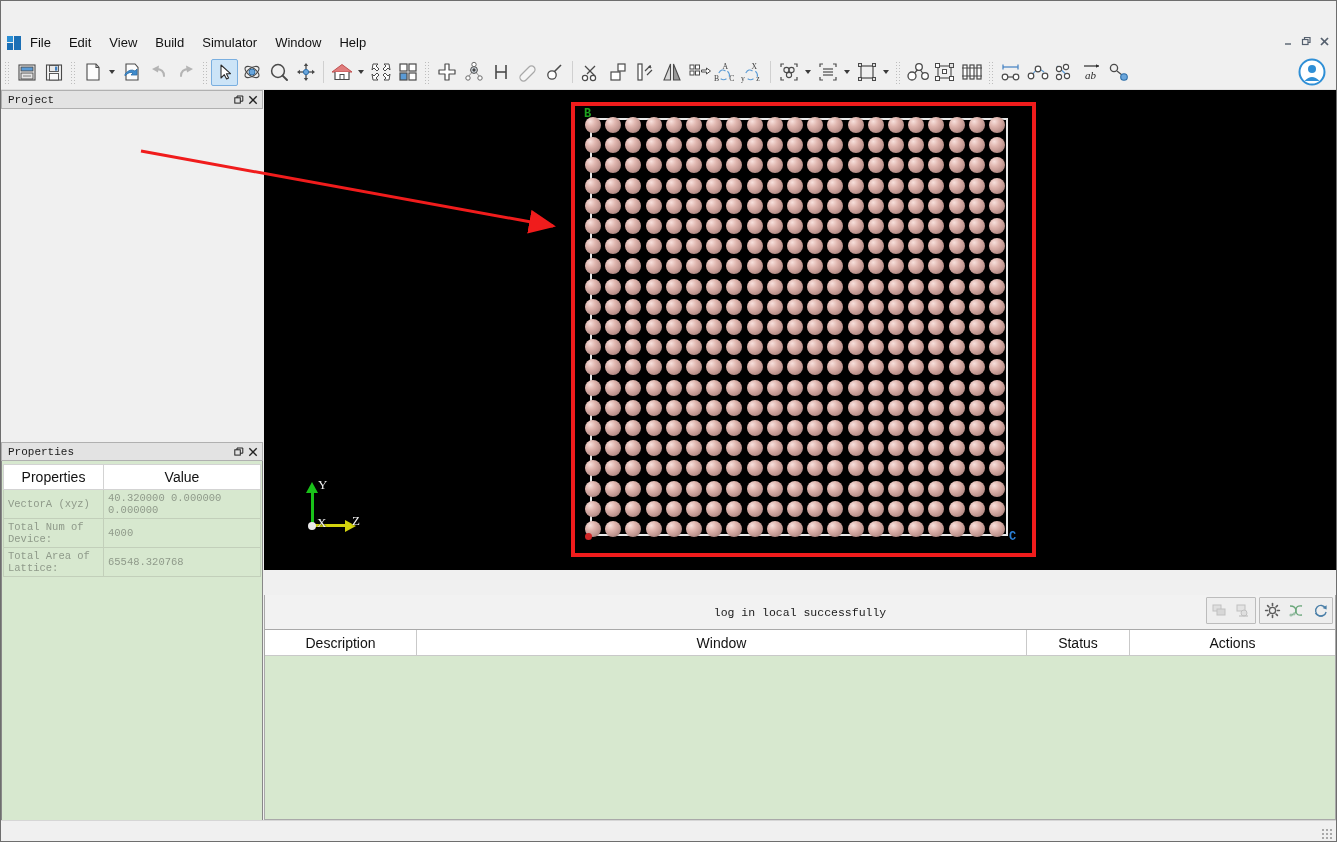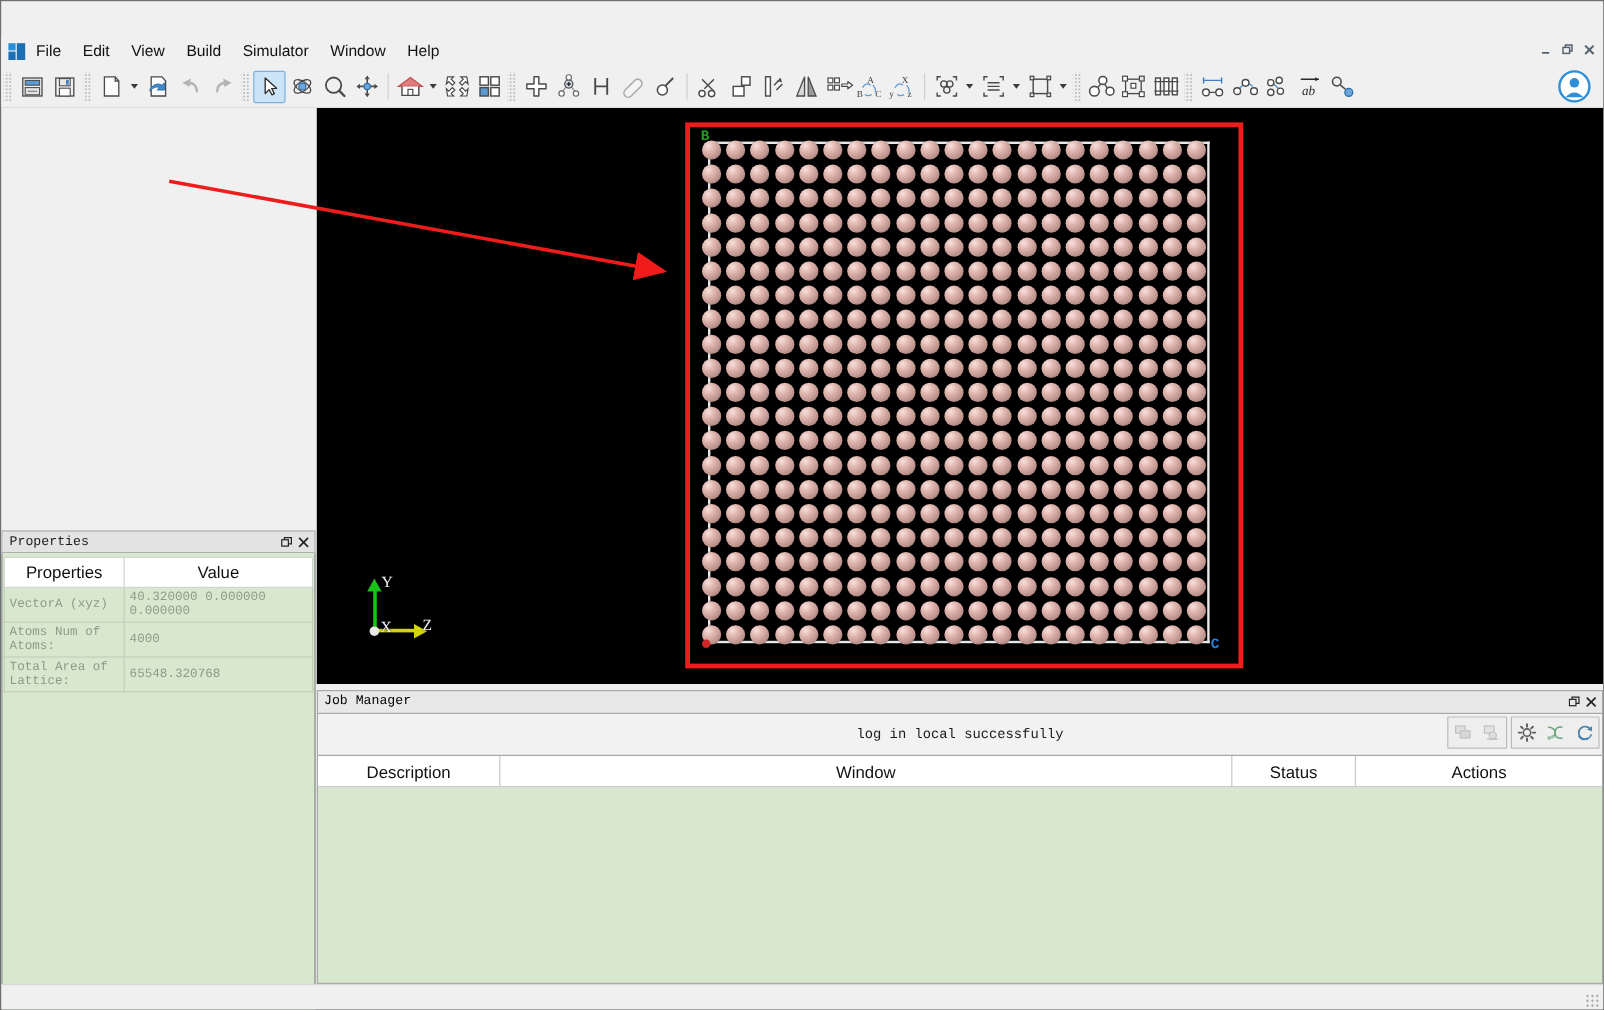--- a/index.html
+++ b/index.html
@@ -507,20 +507,35 @@
       <svg width="28" height="28" viewBox="0 0 28 28">
         <circle cx="14" cy="14" r="12.5" fill="#fff" stroke="#2f8fd6" stroke-width="2"></circle>
         <circle cx="14" cy="11" r="4" fill="#2f8fd6"></circle>
         <path d="M6.5 23 q7.5 -8 15 0z" fill="#2f8fd6"></path>
       </svg>
     </div>
   </div>
 
   <div class="left-col">
 
+    <div class="panel-head">
+      <div class="ttl">Project</div>
+      <div class="ph-btn">
+        <svg width="10" height="10" viewBox="0 0 10 10">
+            <rect x=".8" y="2.8" width="5.5" height="5.3" fill="none" stroke="#222" stroke-width="1"></rect>
+            <polyline points="3,2.8 3,1 8.8,1 8.8,6.2 6.3,6.2" fill="none" stroke="#222" stroke-width="1"></polyline>
+          </svg>
+      </div>
+      <div class="ph-btn">
+        <svg width="10" height="10" viewBox="0 0 10 10">
+            <line x1="1.3" y1="1.3" x2="8.7" y2="8.7" stroke="#222" stroke-width="1.4"></line>
+            <line x1="8.7" y1="1.3" x2="1.3" y2="8.7" stroke="#222" stroke-width="1.4"></line>
+          </svg>
+      </div>
+    </div>
 
 
     <div class="panel-head props-head">
       <div class="ttl">Properties</div>
       <div class="ph-btn">
         <svg width="10" height="10" viewBox="0 0 10 10">
             <rect x=".8" y="2.8" width="5.5" height="5.3" fill="none" stroke="#222" stroke-width="1"></rect>
             <polyline points="3,2.8 3,1 8.8,1 8.8,6.2 6.3,6.2" fill="none" stroke="#222" stroke-width="1"></polyline>
           </svg>
       </div>
@@ -539,21 +554,21 @@
             <th class="c1">Properties</th>
             <th>Value</th>
           </tr>
         </thead>
         <tbody>
           <tr>
             <td class="c1">VectorA (xyz)</td>
             <td class="val">40.320000  0.000000 0.000000</td>
           </tr>
           <tr>
-            <td class="c1">Atoms Num of Atoms:</td>
+            <td class="c1">Total Num of Device:</td>
             <td class="val">4000</td>
           </tr>
           <tr>
             <td class="c1">Total Area of Lattice:</td>
             <td class="val">65548.320768</td>
           </tr>
         </tbody>
       </table>
     </div>
   </div>
@@ -1025,35 +1040,20 @@
   <svg class="arrow-svg">
     <defs>
       <marker id="ah" markerWidth="10" markerHeight="10" refX="8" refY="4" orient="auto">
         <path d="M0,0 L9,4 L0,8 z" fill="#f01c1c"></path>
       </marker>
     </defs>
     <line x1="140" y1="150" x2="552" y2="225" stroke="#f01c1c" stroke-width="3" marker-end="url(#ah)"></line>
   </svg>
 
   <div class="jm">
-    <div class="jm-head">
-      <div class="ttl" style="flex:1">Job Manager</div>
-      <div class="ph-btn">
-        <svg width="10" height="10" viewBox="0 0 10 10">
-            <rect x=".8" y="2.8" width="5.5" height="5.3" fill="none" stroke="#222" stroke-width="1"></rect>
-            <polyline points="3,2.8 3,1 8.8,1 8.8,6.2 6.3,6.2" fill="none" stroke="#222" stroke-width="1"></polyline>
-          </svg>
-      </div>
-      <div class="ph-btn">
-        <svg width="10" height="10" viewBox="0 0 10 10">
-            <line x1="1.3" y1="1.3" x2="8.7" y2="8.7" stroke="#222" stroke-width="1.4"></line>
-            <line x1="8.7" y1="1.3" x2="1.3" y2="8.7" stroke="#222" stroke-width="1.4"></line>
-          </svg>
-      </div>
-    </div>
 
     <div class="jm-tools">
       <div class="jm-log">log in local successfully</div>
       <div class="jm-ibar">
         <div class="jm-grp">
           <div class="jm-btn dis">
             <svg width="17" height="17" viewBox="0 0 17 17">
               <rect x="2" y="3" width="8" height="6" fill="#cfcfcf" stroke="#8a8a8a" stroke-width="1"></rect>
               <rect x="6" y="7" width="8" height="6" fill="#bdbdbd" stroke="#8a8a8a" stroke-width="1"></rect>
             </svg>

